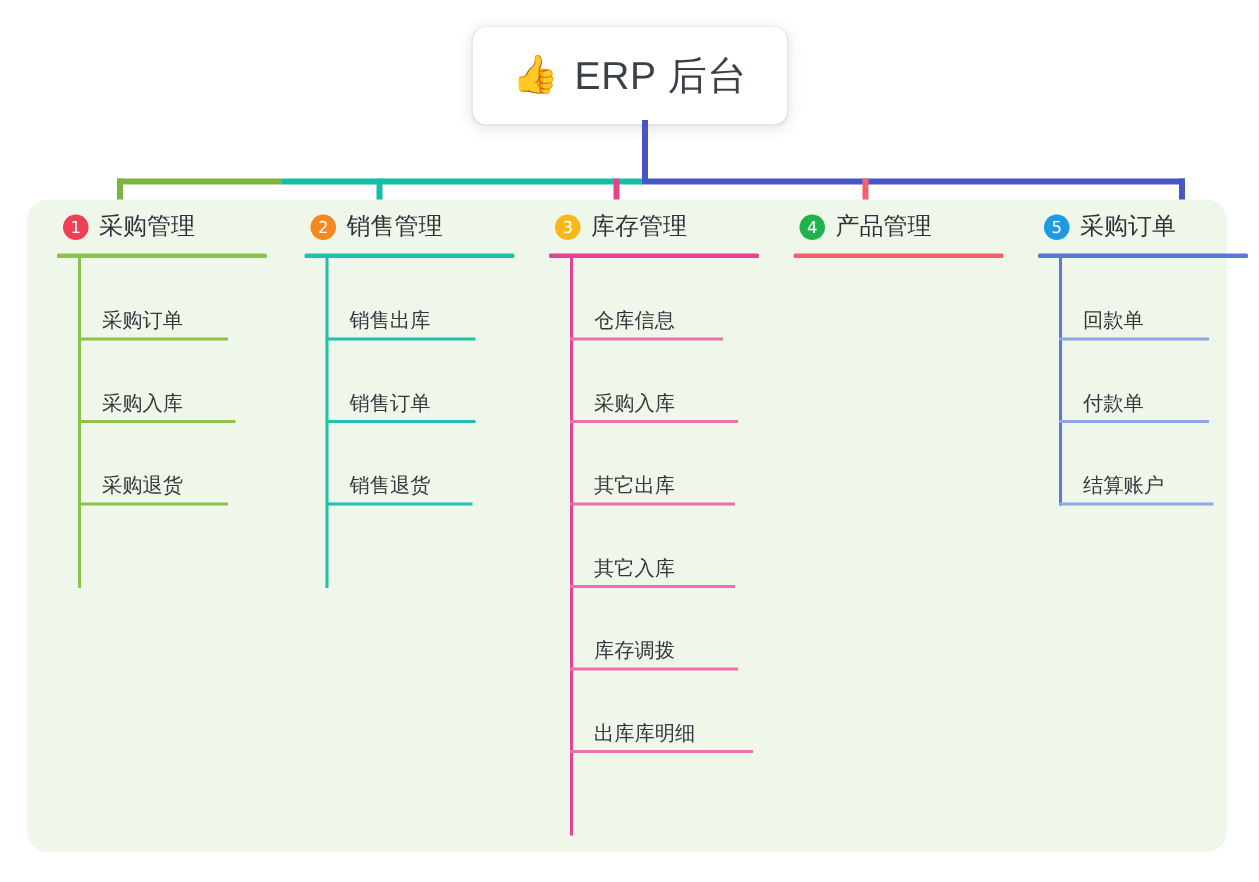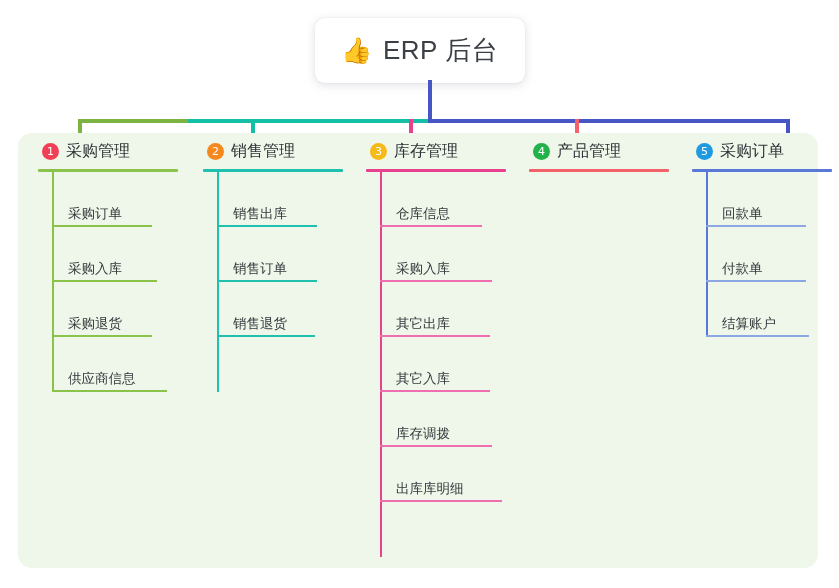--- a/index.html
+++ b/index.html
@@ -101,24 +101,20 @@
             <div class="item-rule" style="background: rgb(139, 195, 74); width: 100px;"></div>
           </div>
           <div class="item">
             <span class="item-label">采购入库</span>
             <div class="item-rule" style="background: rgb(139, 195, 74); width: 105px;"></div>
           </div>
           <div class="item">
             <span class="item-label">采购退货</span>
             <div class="item-rule" style="background: rgb(139, 195, 74); width: 100px;"></div>
           </div>
-          <div class="item">
-            <span class="item-label">供应商信息</span>
-            <div class="item-rule" style="background: rgb(139, 195, 74); width: 115px;"></div>
-          </div>
         </div>
       </div>
       <div class="col" style="left: 185px; width: 140px;">
         <div class="col-head">
           <span class="badge" style="background: rgb(245, 136, 31);">2</span>
           <span class="col-title">销售管理</span>
         </div>
         <div class="head-rule" style="background: rgb(31, 192, 174);"></div>
         <div class="items">
           <div class="spine" style="background: rgb(31, 192, 174); height: 220px;"></div>

